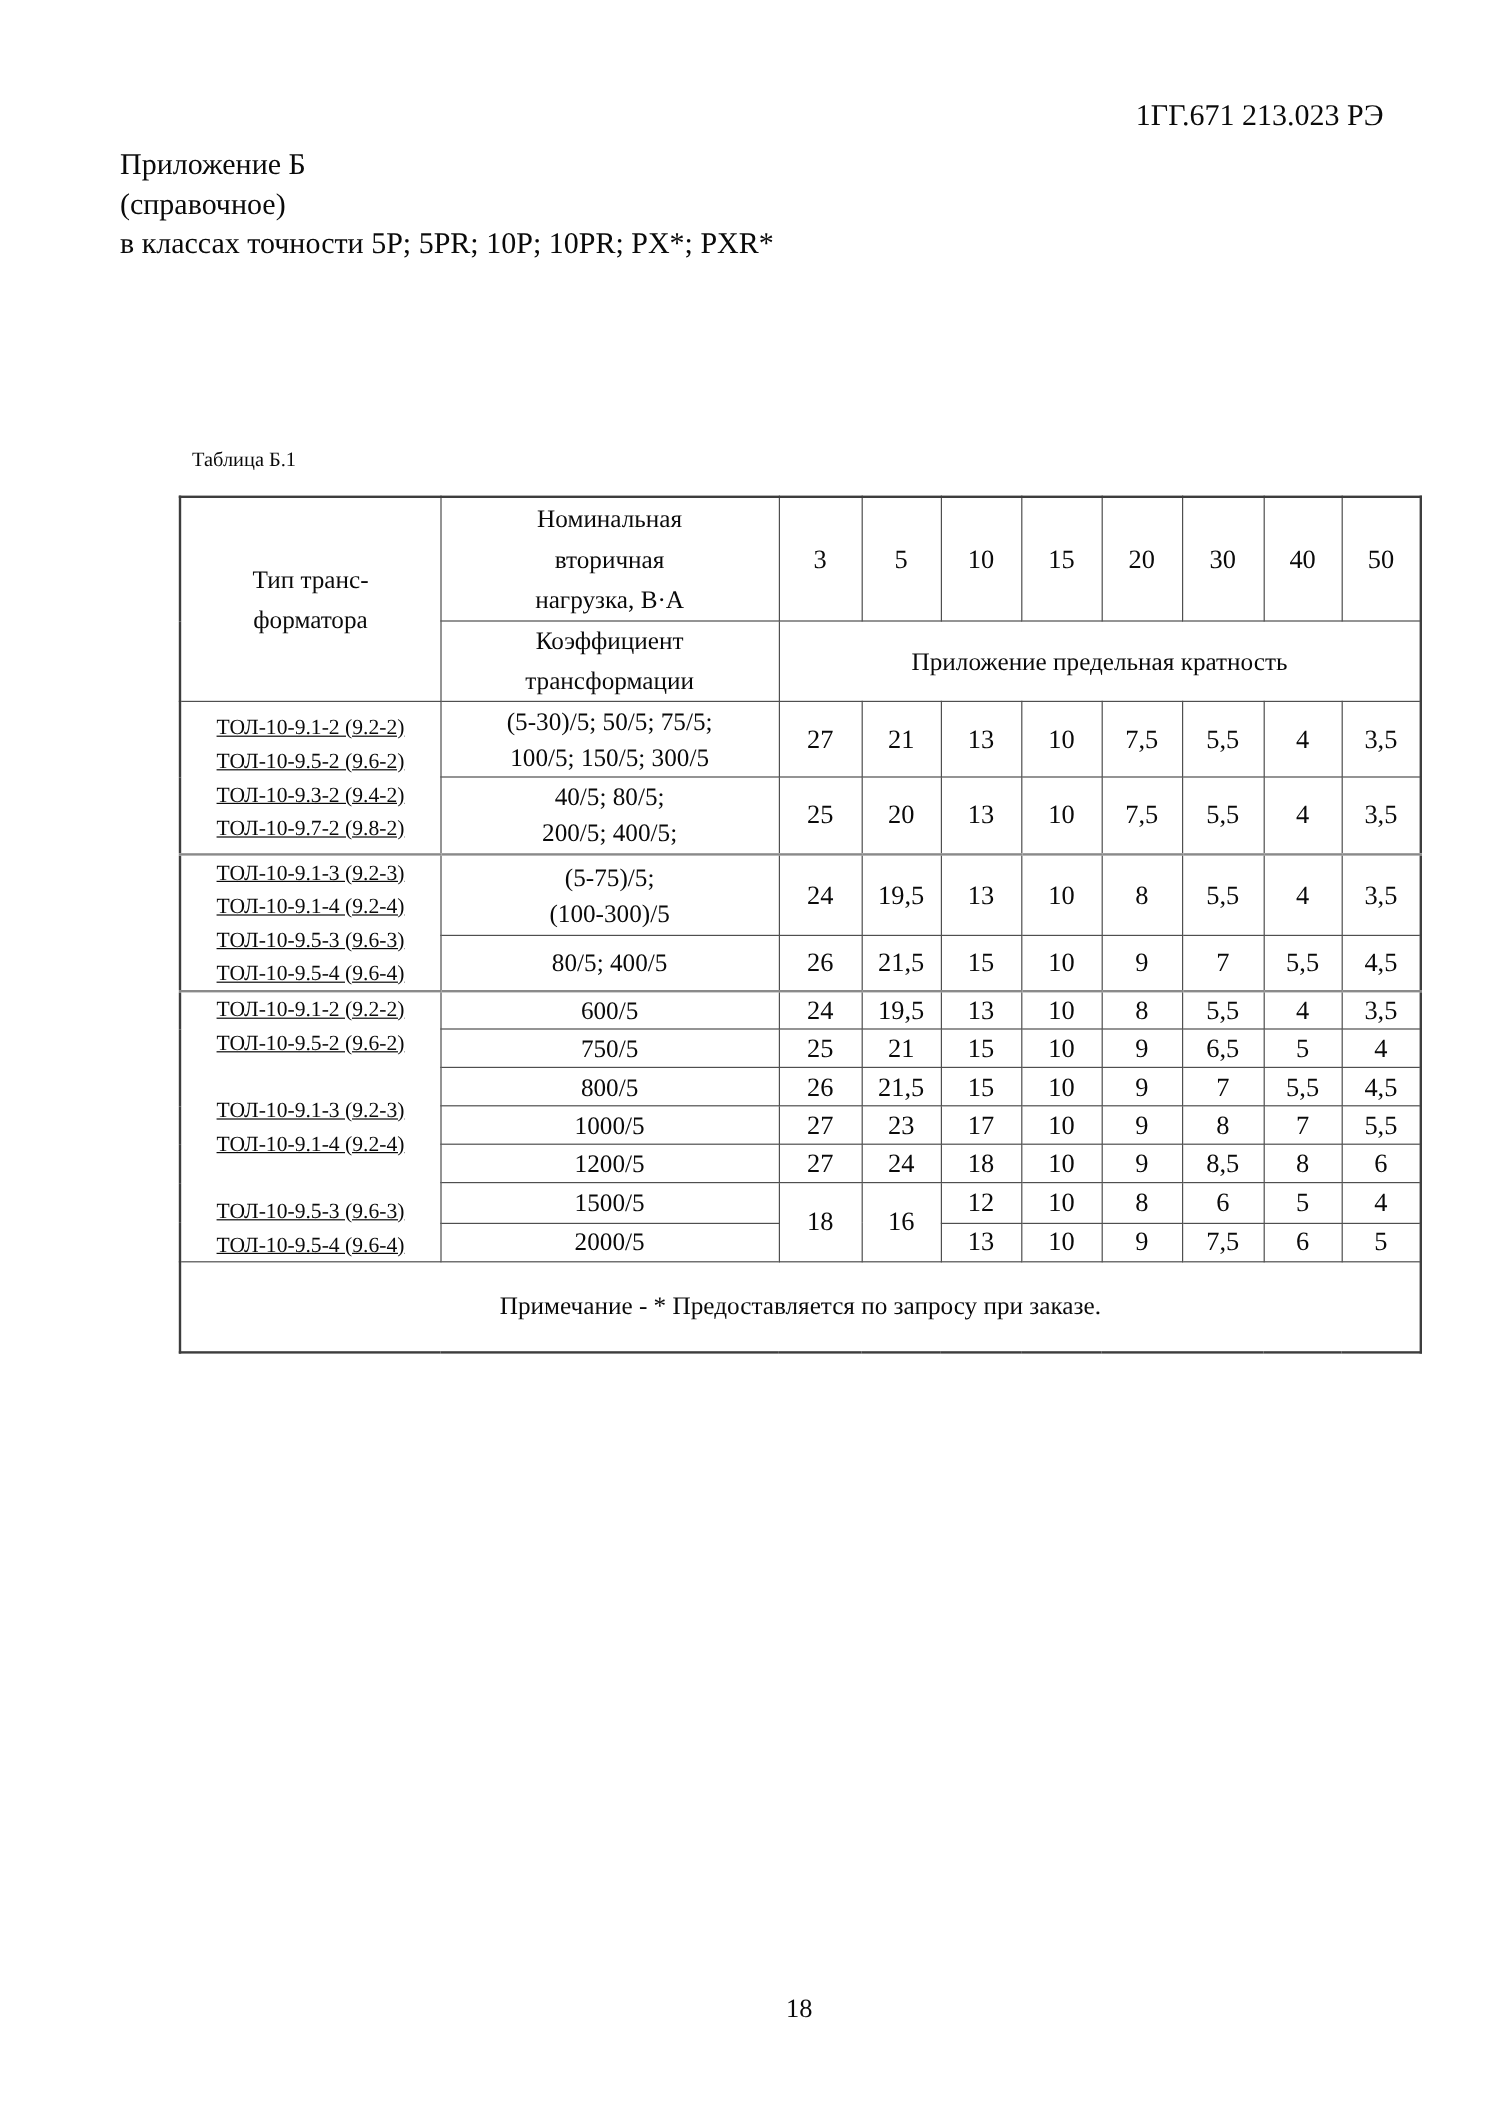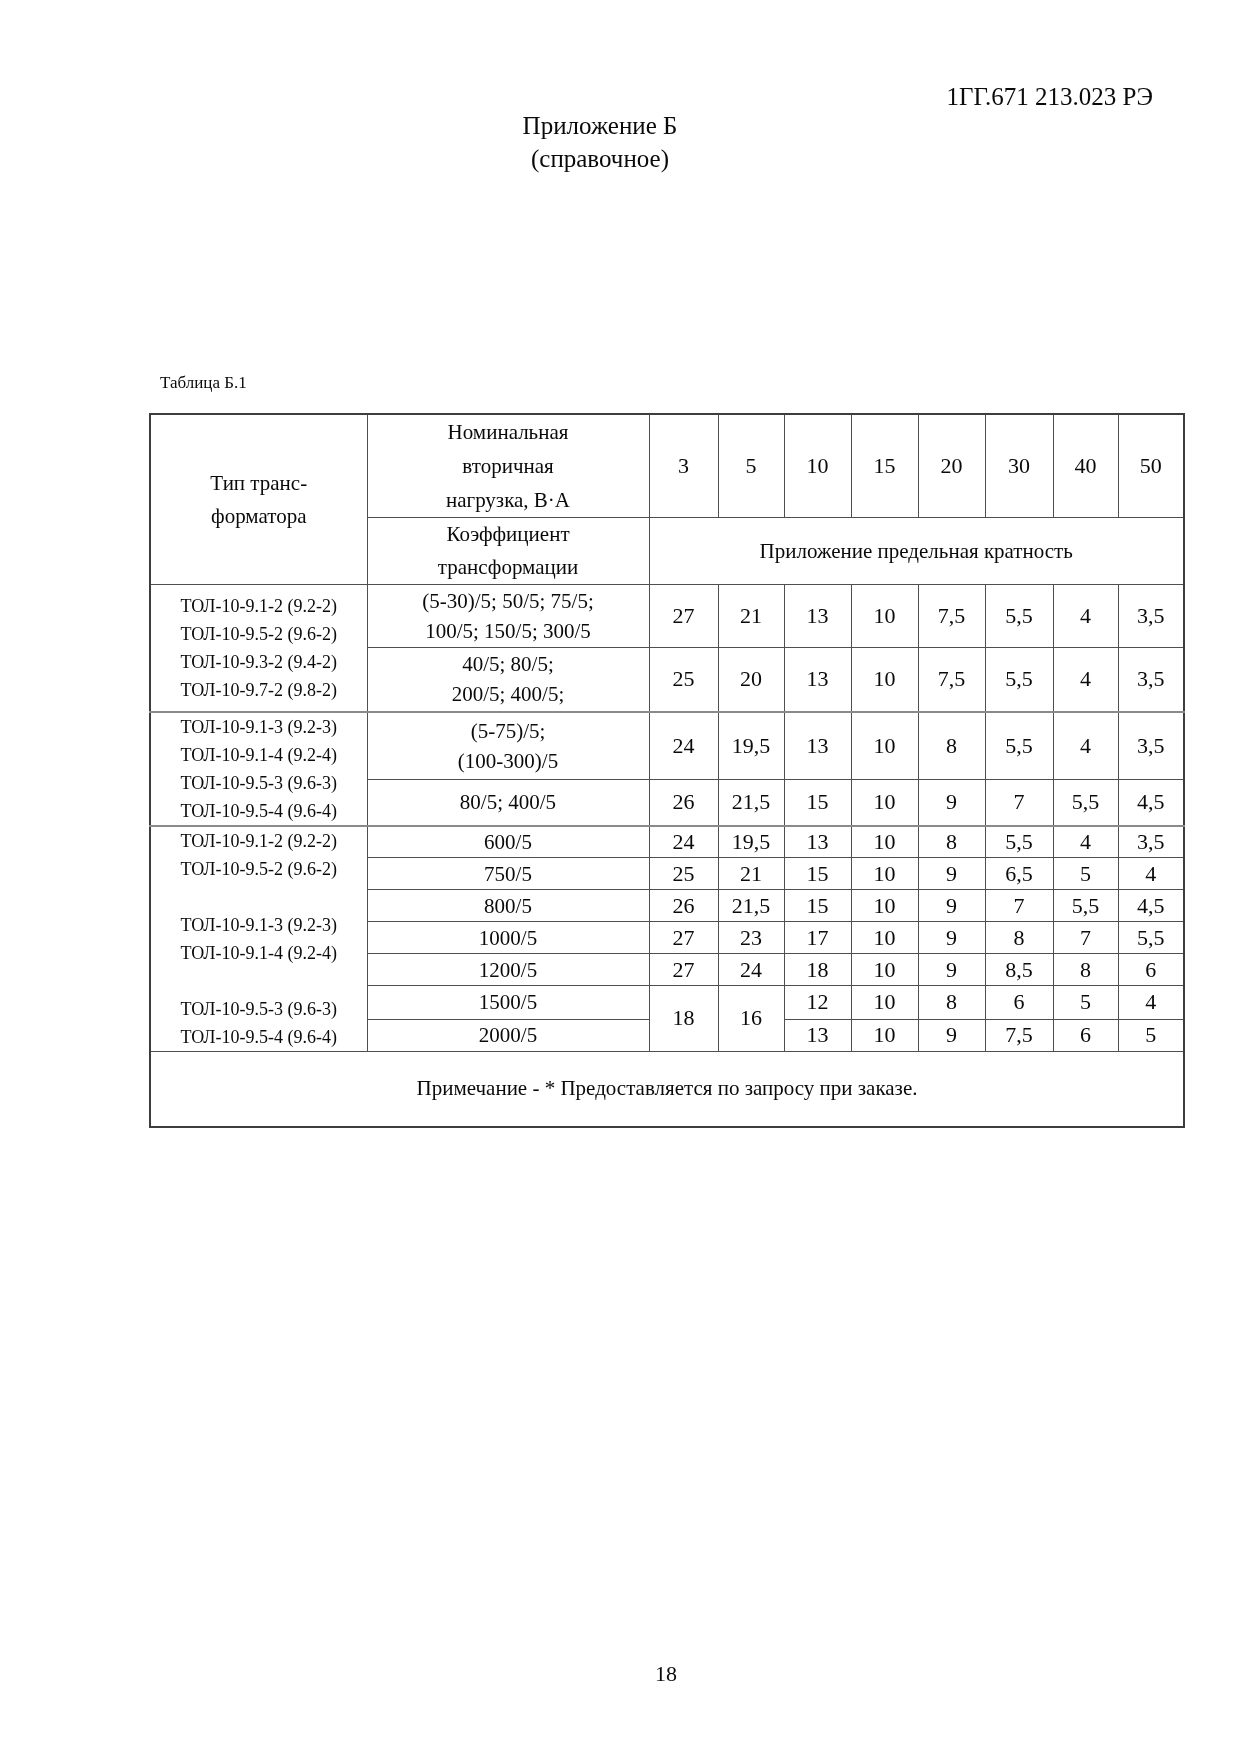--- a/index.html
+++ b/index.html
@@ -2,54 +2,55 @@
 <html><head>
 <meta charset="utf-8">
 <style>
   html,body{margin:0;padding:0;}
   body{
     width:1241px;height:1755px;background:#ffffff;position:relative;
     font-family:"Liberation Serif","DejaVu Serif",serif;color:#0a0a0a;
     -webkit-font-smoothing:antialiased;
   }
   .doc-num{position:absolute;top:83px;right:88px;font-size:25px;}
-  .titles{position:absolute;top:109px;left:100px;width:1000px;text-align:center;font-size:25px;line-height:33px;}
+  .titles{position:absolute;top:121px;left:100px;width:1000px;font-size:25px;line-height:33px;}
   .table-label{position:absolute;top:362px;left:160px;font-size:17px;margin-top:11px;}
   table.b1{
     position:absolute;top:413px;left:149px;width:1034px;
     border-collapse:collapse;table-layout:fixed;
     border:2px solid #3d3d3d;
   }
   table.b1 td{
     border:1px solid #4f4f4f;text-align:center;vertical-align:middle;
     padding:0;overflow:hidden;
   }
   tr.sep > td{border-top:2px solid #8a8a8a;}
   .type-hdr{font-size:21px;line-height:33px;white-space:pre-line;}
   .load-hdr{font-size:21px;line-height:34px;white-space:pre-line;}
   .coef-hdr{font-size:21px;line-height:33px;white-space:pre-line;}
   .span-hdr{font-size:21px;}
   .col-hdr{font-size:22px;}
-  .types{font-size:18px;line-height:28px;white-space:pre-line;}
+  .types{font-size:18px;line-height:28px;white-space:pre-line;text-decoration:underline;}
   .coef{font-size:21px;line-height:30px;white-space:pre-line;}
   .val{font-size:22px;}
   td.note-cell{
     text-align:left;vertical-align:bottom;
     padding:0 4px 4px 7px;font-size:21px;
   }
   .page-num{position:absolute;top:1661px;left:566px;width:200px;text-align:center;font-size:22px;}
 </style>
 </head>
 <body>
 
 <div class="doc-num">1ГГ.671 213.023 РЭ</div>
 
 <div class="titles">
   <div>Приложение Б</div>
   <div>(справочное)</div>
+  <div>в классах точности 5P; 5PR; 10P; 10PR; PX*; PXR*</div>
 </div>
 
 <div class="table-label">Таблица Б.1</div>
 
 <table class="b1">
   <colgroup>
     <col style="width:217px">
       <col style="width:282px">
     <col style="width:69px">
       <col style="width:66px">

